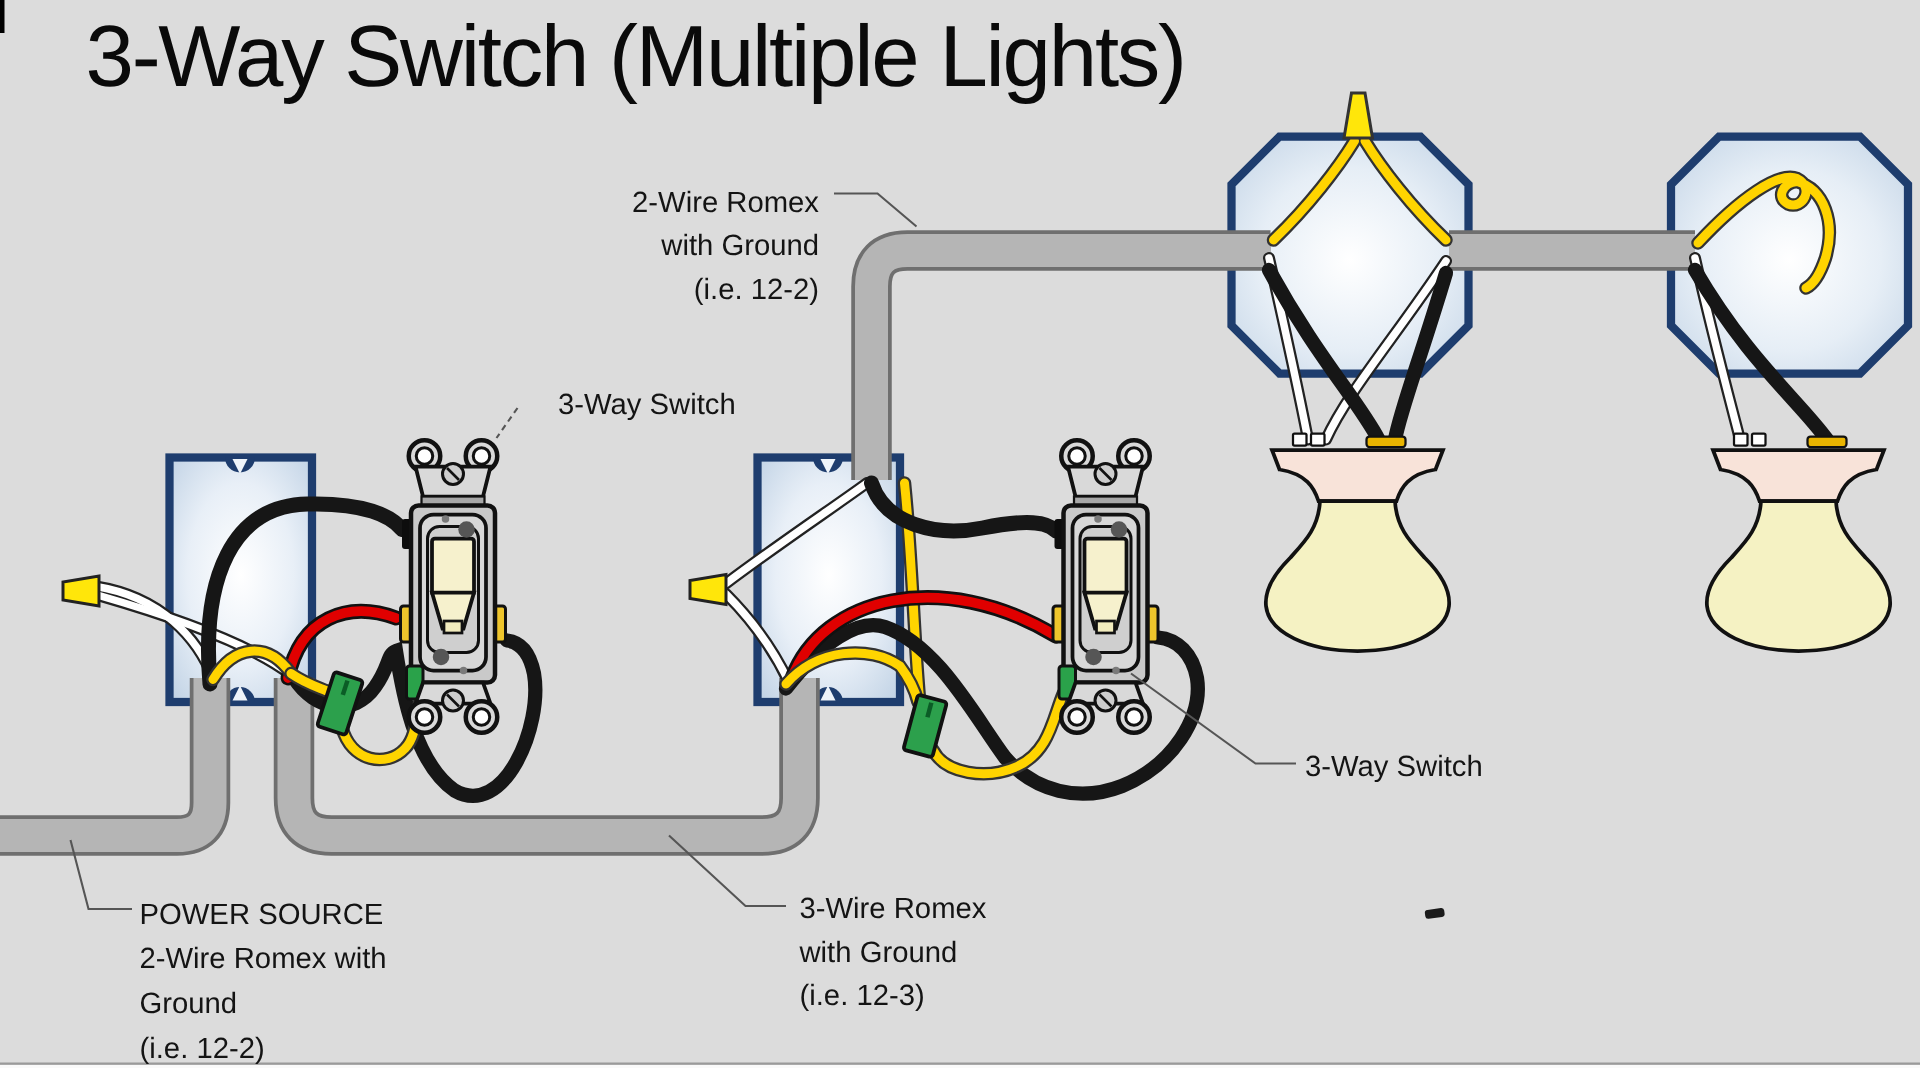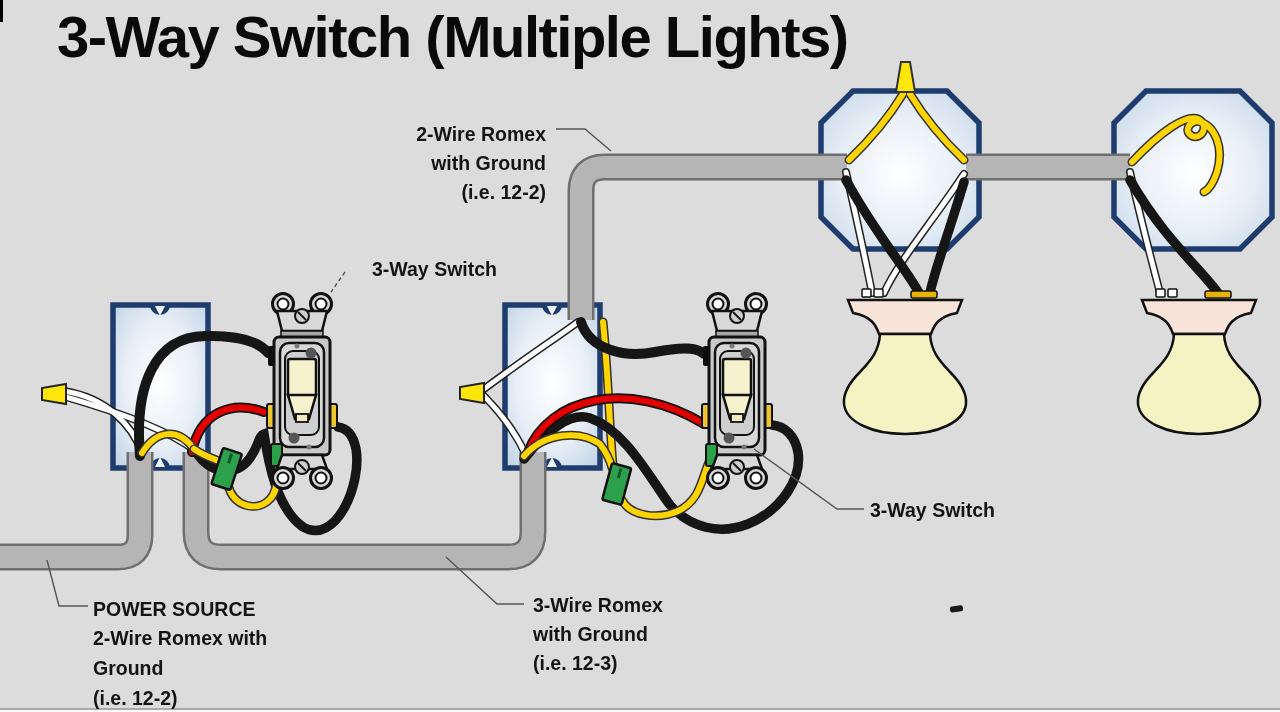--- a/index.html
+++ b/index.html
@@ -1,17 +1,17 @@
 <!DOCTYPE html>
 <html><head>
 <meta charset="utf-8">
 <style>
   html,body{margin:0;padding:0;background:#dcdcdc;}
   .stage{position:relative;width:1280px;height:712px;overflow:hidden;background:#dcdcdc;
-         font-family:"Liberation Sans",sans-serif;font-weight:bold;}
+         font-family:"Liberation Sans",sans-serif;}
   svg{display:block}
   .title-text{font-family:"Liberation Sans",sans-serif;font-size:58px;letter-spacing:-1.5px;fill:#0a0a0a;}
   .lbl{font-family:"Liberation Sans",sans-serif;font-size:19.5px;fill:#141414;}
 </style>
 </head>
 <body>
 
 <div class="stage">
 <svg width="1280" height="712" viewBox="0 0 1280 712">
   <defs>

